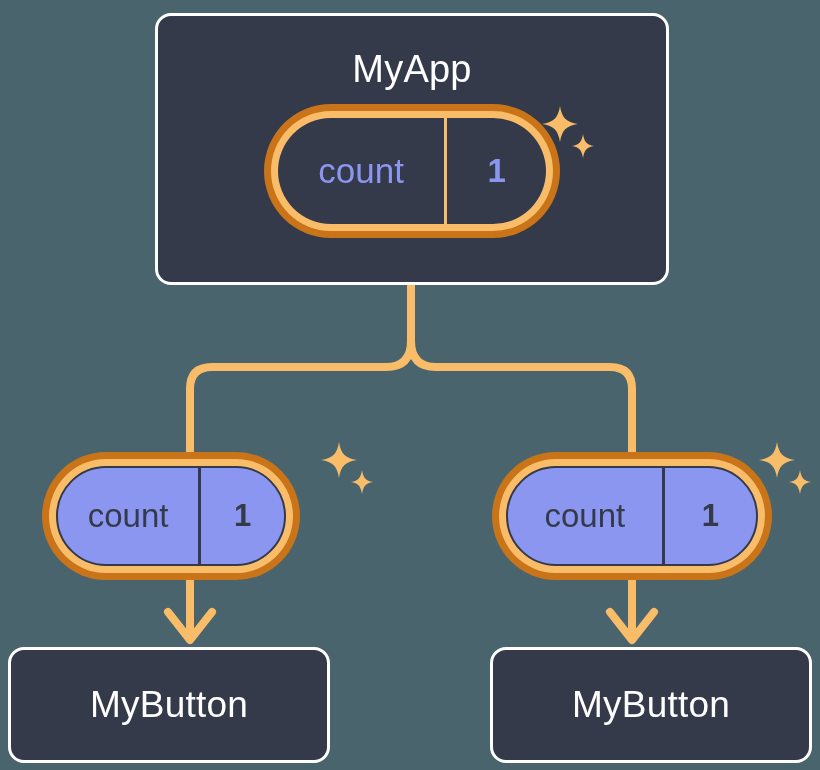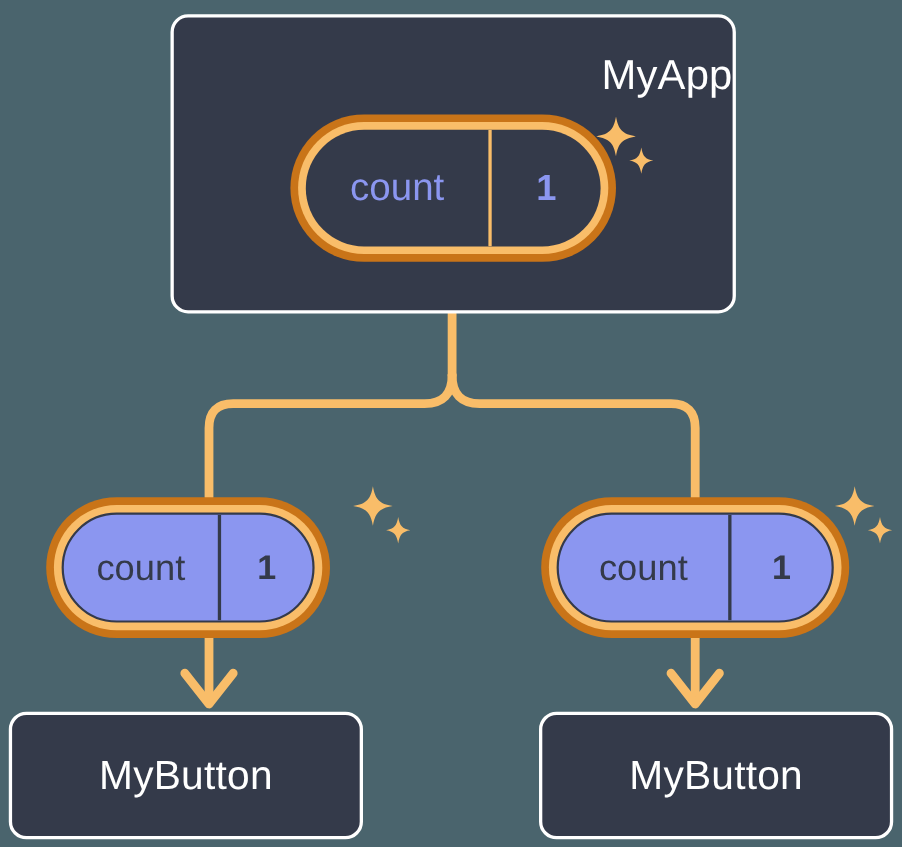--- a/index.html
+++ b/index.html
@@ -34,21 +34,21 @@
     background: #343a4a;
     border: 3px solid #ffffff;
     border-radius: 16px;
     box-sizing: border-box;
   }
   .comp-title {
     color: #ffffff;
     font-size: 38px;
     font-weight: 400;
     letter-spacing: 0.2px;
-    text-align: right;
+    text-align: center;
     white-space: nowrap;
   }
 
   #node-myapp {
     left: 155px;
     top: 13px;
     width: 514px;
     height: 272px;
   }
   #node-myapp .comp-title {

